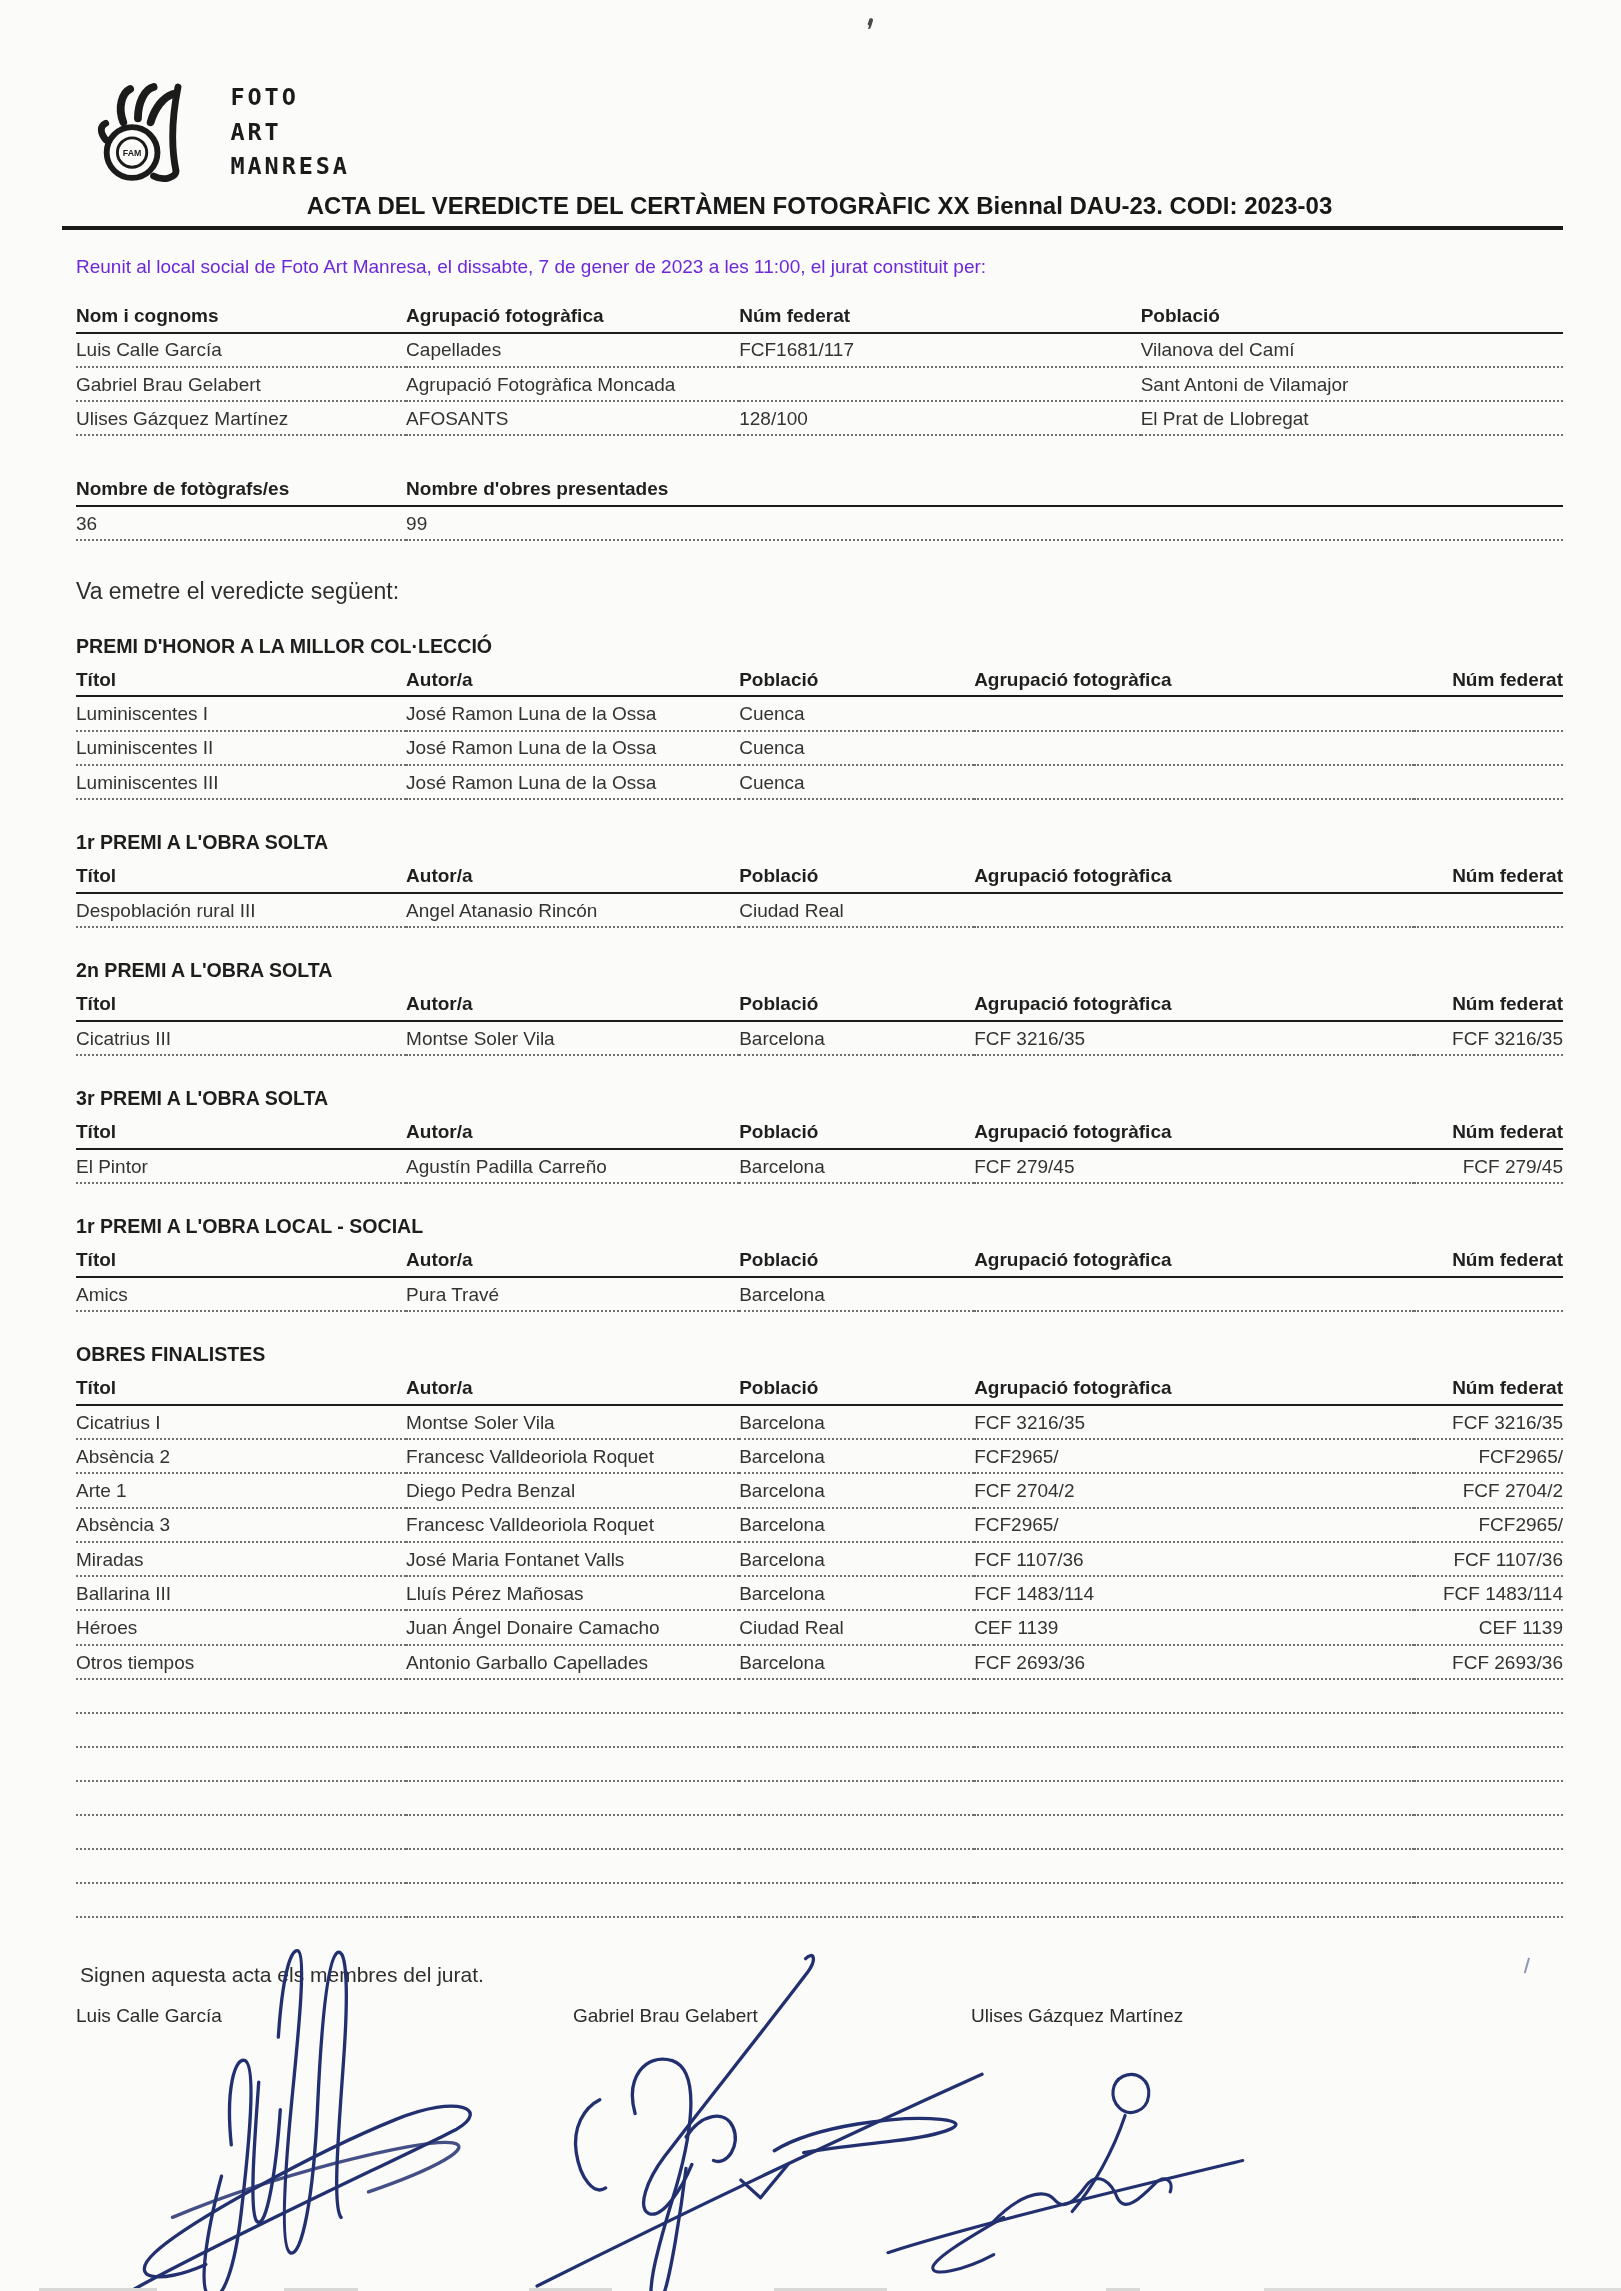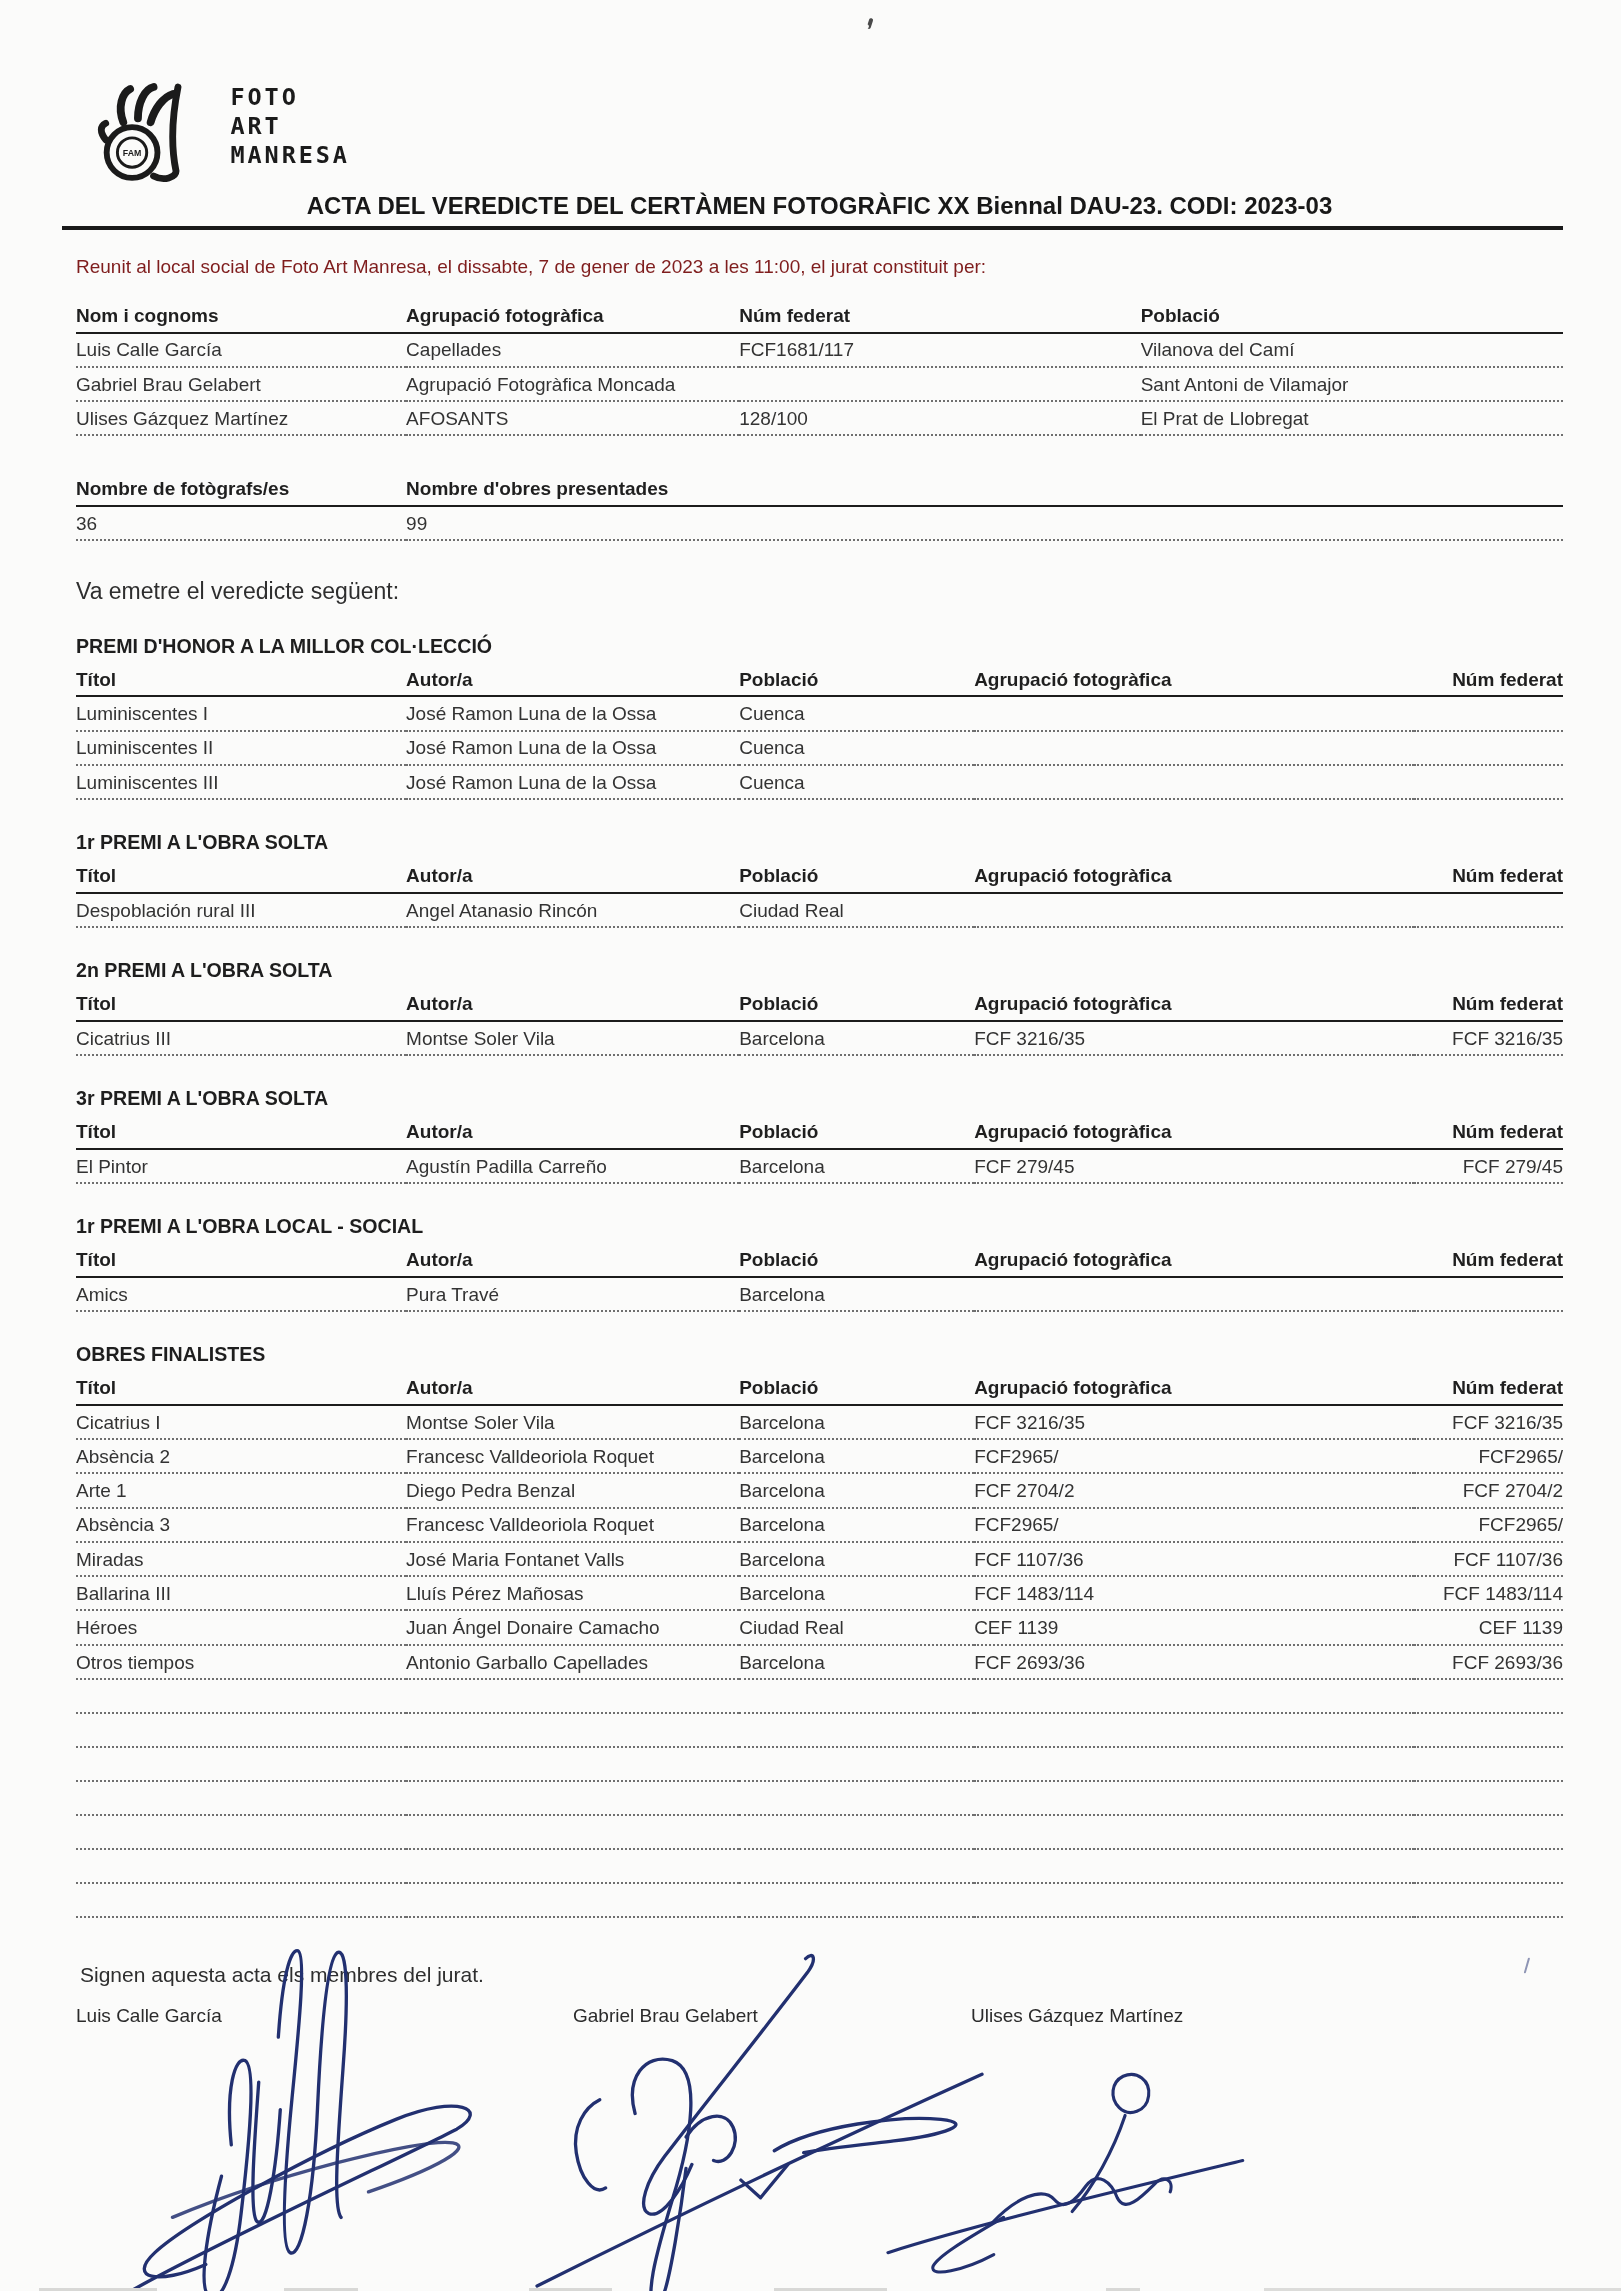--- a/index.html
+++ b/index.html
@@ -9,31 +9,31 @@
     font-family:"Liberation Sans", sans-serif;
     color:#2e2e2e;
     -webkit-font-smoothing:antialiased;
   }
   .page{position:absolute;inset:0;overflow:hidden;}
   .content{position:absolute;left:76px;right:58px;top:0;}
 
   
   .logo{margin:81px 0 0 15.7px;display:flex;align-items:flex-start;gap:9.8px;height:102px;}
   .logo svg{display:block;}
-  .logo-text{display:flex;flex-direction:column;justify-content:flex-start;height:98px;padding-top:2px;}
+  .logo-text{display:flex;flex-direction:column;justify-content:space-between;height:98px;padding-top:2px;}
   .logo-line{font-weight:bold;font-size:23.5px;line-height:29px;letter-spacing:2.9px;color:#1b1b1b;
     font-family:"DejaVu Sans Mono","Liberation Mono",monospace;}
 
   
   h1.doc-title{
     margin:7.8px 0 0 -13.7px;padding:0 0 5.9px 13.7px;
     font-size:24px;font-weight:bold;color:#181818;letter-spacing:0px;
     border-bottom:4.9px solid #1a1a1a;line-height:29px;text-align:center;
   }
-  p.intro{margin:25.5px 0 0 0;font-size:19px;line-height:23.5px;color:#7f1d1d;}
+  p.intro{margin:25.5px 0 0 0;font-size:19px;line-height:23.5px;color:#6d28d9;}
 
   
   table.tbl{width:100%;border-collapse:collapse;table-layout:fixed;}
   .tbl th{
     text-align:left;font-weight:bold;font-size:19px;line-height:23.5px;color:#1f1f1f;
     padding:2px 0 3.9px;border-bottom:2.9px solid #1c1c1c;overflow:hidden;white-space:nowrap;
   }
   .tbl td{
     font-size:19px;line-height:22.5px;color:#333;
     padding:5.9px 0 3.9px;border-bottom:2px dotted #6f6f6f;overflow:hidden;white-space:nowrap;

